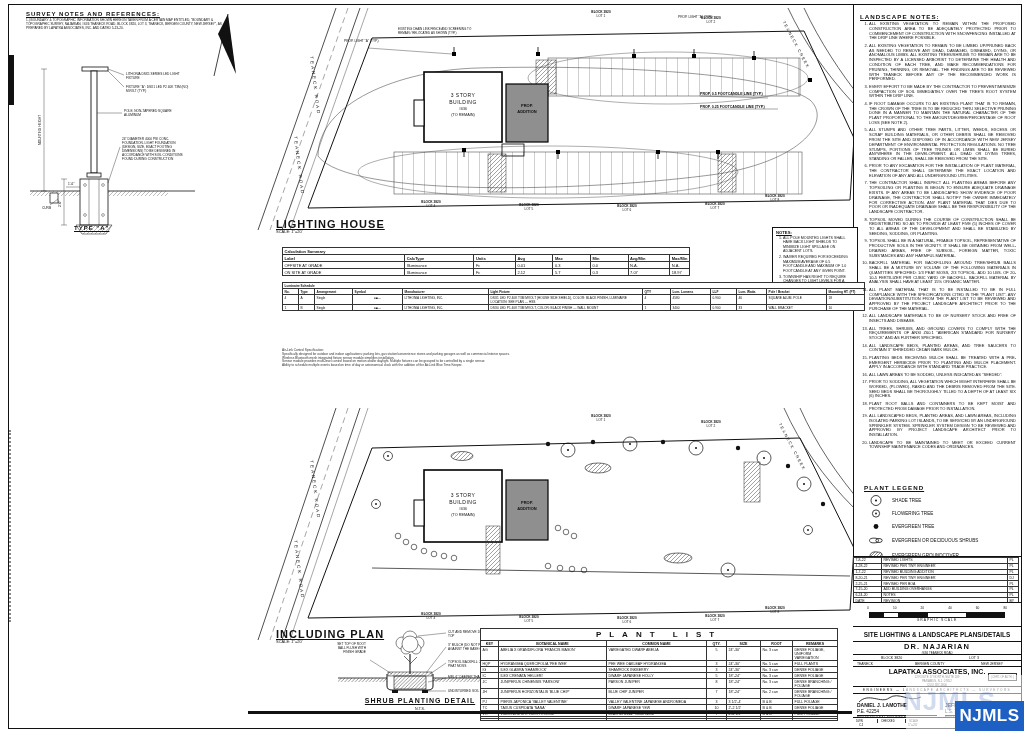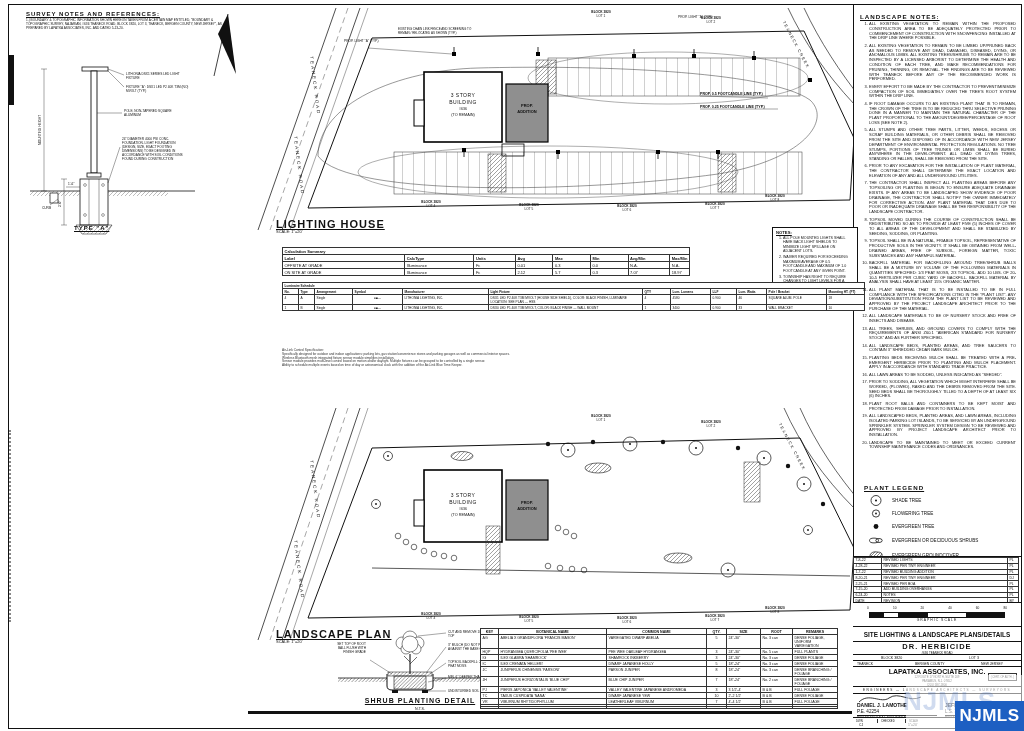--- a/index.html
+++ b/index.html
@@ -483,21 +483,21 @@
         <span class="lp-lot ctr" style="width:46px;font-size:3.2px;line-height:1.25;"><b>BLOCK 3820</b><br><i style="font-style:normal;">LOT 2</i></span>
         <span class="lp-lot ctr" style="width:46px;font-size:3.2px;line-height:1.25;"><b>BLOCK 3820</b><br><i style="font-style:normal;">LOT 4</i></span>
         <span class="lp-lot ctr" style="width:46px;font-size:3.2px;line-height:1.25;"><b>BLOCK 3820</b><br><i style="font-style:normal;">LOT 5</i></span>
         <span class="lp-lot ctr" style="width:46px;font-size:3.2px;line-height:1.25;"><b>BLOCK 3820</b><br><i style="font-style:normal;">LOT 6</i></span>
         <span class="lp-lot ctr" style="width:46px;font-size:3.2px;line-height:1.25;"><b>BLOCK 3820</b><br><i style="font-style:normal;">LOT 7</i></span>
         <span class="lp-lot ctr" style="width:46px;font-size:3.2px;line-height:1.25;"><b>BLOCK 3820</b><br><i style="font-style:normal;">LOT 8</i></span>
       </div>
   </div>
 
   <div class="abs" style="left:276px;top:628px;">
-    <div class="sec-title" style="font-size:11px;">LANDSCAPE PLAN</div>
+    <div class="sec-title" style="font-size:11px;">INCLUDING PLAN</div>
     <div class="tiny">SCALE: 1"=20'</div>
   </div>
 
   <div class="abs" style="left:330px;top:630px;width:180px;height:98px;">
     <svg width="180" height="66" viewBox="0 0 180 66">
       <defs>
         <pattern id="hatchS" width="3.5" height="3.5" patternUnits="userSpaceOnUse">
           <line x1="0" y1="3.5" x2="3.5" y2="0" stroke="#333" stroke-width="0.5"></line>
         </pattern>
       </defs>
@@ -532,20 +532,21 @@
     <div class="callout" style="left:118px;top:0;width:60px;">CUT AND REMOVE 1/3 OF BURLAP AT TOP</div>
     <div class="callout" style="left:118px;top:13px;width:60px;">3" MULCH (DO NOT PUT MULCH AGAINST THE BASE OF THE PLANT)</div>
     <div class="callout" style="left:118px;top:30px;width:60px;">TOPSOIL BACKFILL: 2/3 TOPSOIL, 1/3 PEAT MOSS</div>
     <div class="callout" style="left:118px;top:45px;width:60px;">MIN. 6" DEEPER THAN ROOT BALL</div>
     <div class="callout" style="left:118px;top:59px;width:60px;">UNDISTURBED SOIL</div>
     <div class="sec-title ctr" style="position:absolute;left:10px;top:67px;width:160px;font-size:7px;">SHRUB PLANTING DETAIL</div>
     <div class="ctr" style="position:absolute;left:10px;top:77px;width:160px;font-size:3.6px;">N.T.S.</div>
   </div>
 
   <div class="abs" style="left:480px;top:628px;width:358px;">
+    <div class="ctr" style="font-size:8px;font-weight:bold;letter-spacing:8px;border:0.5px solid #333;border-bottom:none;padding:1px 0;background:#fff;">PLANT LIST</div>
     <table id="plant-table" class="dtable">
       <tbody>
           <tr data-repeat="plant_list.headers">
 
       <th style="font-weight:bold;text-align:center;">KEY</th>
             <th style="font-weight:bold;text-align:center;">BOTANICAL NAME</th>
             <th style="font-weight:bold;text-align:center;">COMMON NAME</th>
             <th style="font-weight:bold;text-align:center;">QTY.</th>
             <th style="font-weight:bold;text-align:center;">SIZE</th>
             <th style="font-weight:bold;text-align:center;">ROOT</th>
@@ -722,21 +723,21 @@
       <div style="width:30px;background:#111;"></div>
         <div style="width:38px;background:#fff;"></div>
       <div style="width:38px;background:#111;"></div>
     </div>
     <div class="ctr" style="position:absolute;left:0;top:15px;width:168px;font-size:3.4px;letter-spacing:1px;">GRAPHIC SCALE</div>
   </div>
   <div class="tb-row ctr" style="top:626px;height:15px;display:flex;align-items:center;justify-content:center;">
     <div style="font-size:6.4px;font-weight:bold;white-space:nowrap;">SITE LIGHTING &amp; LANDSCAPE PLANS/DETAILS</div>
   </div>
   <div class="tb-row ctr" style="top:641px;height:13px;">
-    <div style="font-size:7.5px;font-weight:bold;letter-spacing:1px;">DR. HERBICIDE</div>
+    <div style="font-size:7.5px;font-weight:bold;letter-spacing:1px;">DR. NAJARIAN</div>
     <div style="font-size:3px;">#636 TEANECK ROAD</div>
   </div>
   <div class="tb-row" style="top:654px;height:6px;font-size:3.6px;">
     <span class="abs" style="left:28px;top:1px;">BLOCK 3820</span>
     <span class="abs" style="left:116px;top:1px;">LOT 3</span>
   </div>
   <div class="tb-row" style="top:660px;height:6px;font-size:3.4px;">
     <span class="abs" style="left:4px;top:1px;">TEANECK</span>
     <span class="abs" style="left:62px;top:1px;">BERGEN COUNTY</span>
     <span class="abs" style="left:128px;top:1px;">NEW JERSEY</span>

